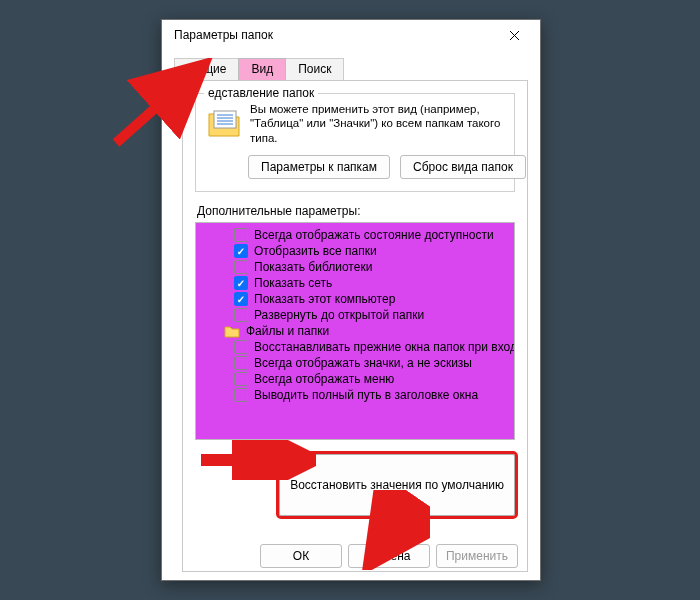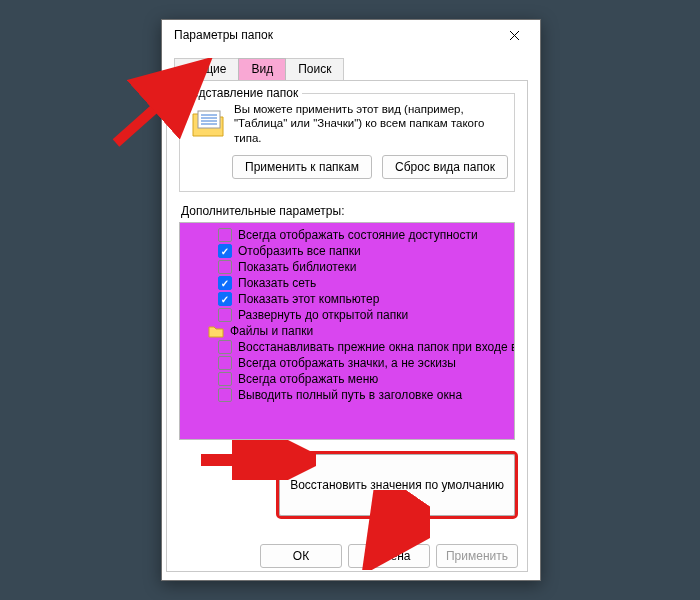--- a/index.html
+++ b/index.html
@@ -45,21 +45,21 @@
     cursor: pointer;
     margin-right: -1px;
   }
   .tab.active {
     background: #f9a8d4;
     border-color: #bdbdbd #bdbdbd #fff #bdbdbd;
     position: relative; z-index: 2;
   }
   .panel {
     border: 1px solid #c9c9c9;
-    margin: 0 12px 12px 4px;
+    margin: 0 12px 12px 20px;
     padding: 12px;
     height: 492px;
     background: #fff;
   }
   .fieldset {
     border: 1px solid #d0d0d0;
     padding: 8px 10px 12px 10px;
     position: relative;
   }
   .legend {
@@ -175,21 +175,21 @@
             <rect x="8" y="7" width="22" height="17" fill="#fff" stroke="#9a9a9a"></rect>
             <line x1="11" y1="11" x2="27" y2="11" stroke="#3a7bd5"></line>
             <line x1="11" y1="14" x2="27" y2="14" stroke="#3a7bd5"></line>
             <line x1="11" y1="17" x2="27" y2="17" stroke="#3a7bd5"></line>
             <line x1="11" y1="20" x2="27" y2="20" stroke="#3a7bd5"></line>
           </svg>
         </div>
         <div class="folder-text">Вы можете применить этот вид (например, "Таблица" или "Значки") ко всем папкам такого типа.</div>
       </div>
       <div class="btn-row">
-        <button class="btn">Применить к папкам</button>
+        <button class="btn">Параметры к папкам</button>
         <button class="btn">Сброс вида папок</button>
       </div>
     </div>
 
     <div class="advanced-label">Дополнительные параметры:</div>
     <div class="tree-box" id="tree-box">
         <div class="tree-row">
           <div class="checkbox"></div>
           <span>Всегда отображать состояние доступности</span>
         </div>

